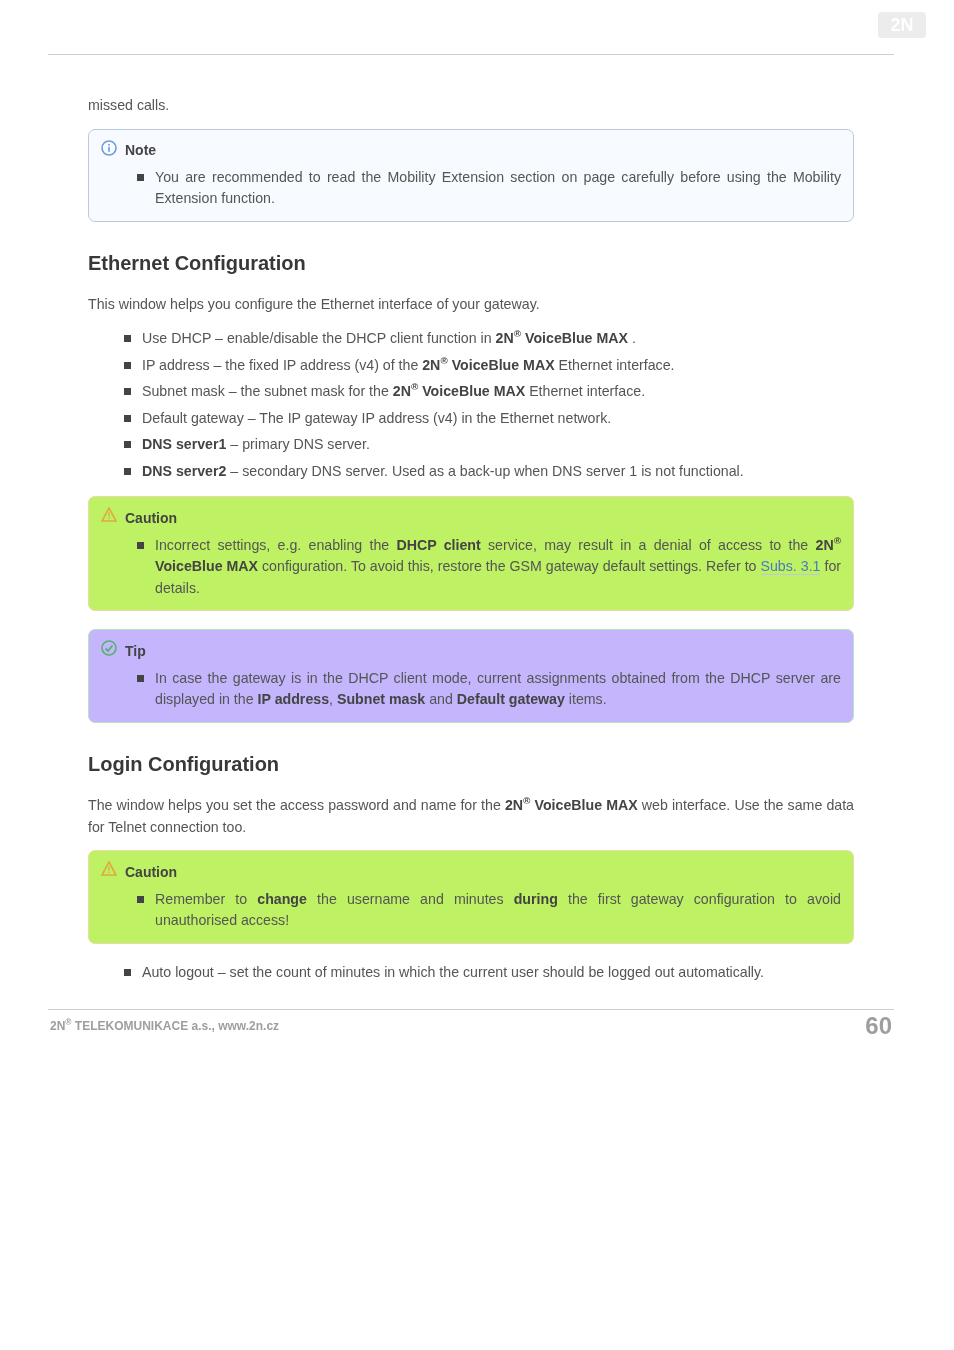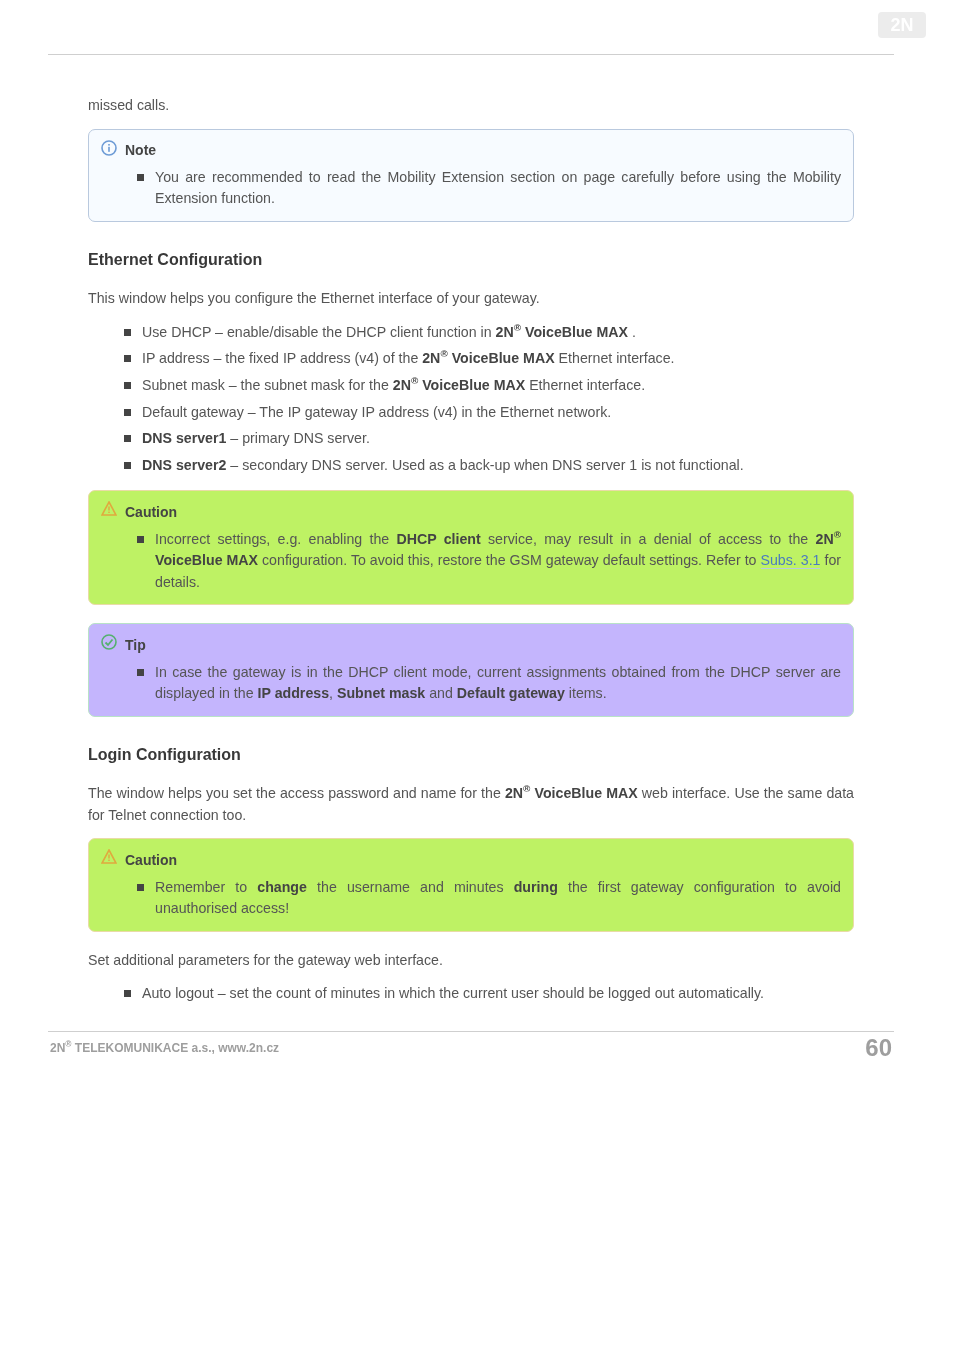--- a/index.html
+++ b/index.html
@@ -36,21 +36,21 @@
     padding: 40px 40px 0 40px;
     font-size: 14.2px;
     line-height: 1.52;
   }
   .content p {
     margin: 0 0 12px 0;
     text-align: justify;
   }
   h2.section {
     font-family: Arial, Helvetica, sans-serif;
-    font-size: 16px;
+    font-size: 20px;
     font-weight: bold;
     color: #383838;
     margin: 26px 0 16px 0;
   }
   ul.bul {
     list-style: none;
     padding: 0 0 0 36px;
     margin: 8px 0 14px 0;
   }
   ul.bul > li {
@@ -214,21 +214,20 @@
         </span>
         <span>Caution</span>
       </div>
       <ul class="bul">
         <li>
           <span>Remember to </span><b>change</b><span> the username and minutes </span><b>during</b><span> the first gateway configuration to avoid unauthorised access!</span>
         </li>
       </ul>
     </div>
 
-    <p>Set additional parameters for the gateway web interface.</p>
     <ul class="bul">
       <li>Auto logout – set the count of minutes in which the current user should be logged out automatically.</li>
     </ul>
 
   </div>
 
   <hr class="footer-rule">
   <div class="footer">
     <div>
       <b style="color:#9e9e9e;"><span>2N</span><sup class="reg">®</sup><span> TELEKOMUNIKACE a.s., www.2n.cz</span></b>

